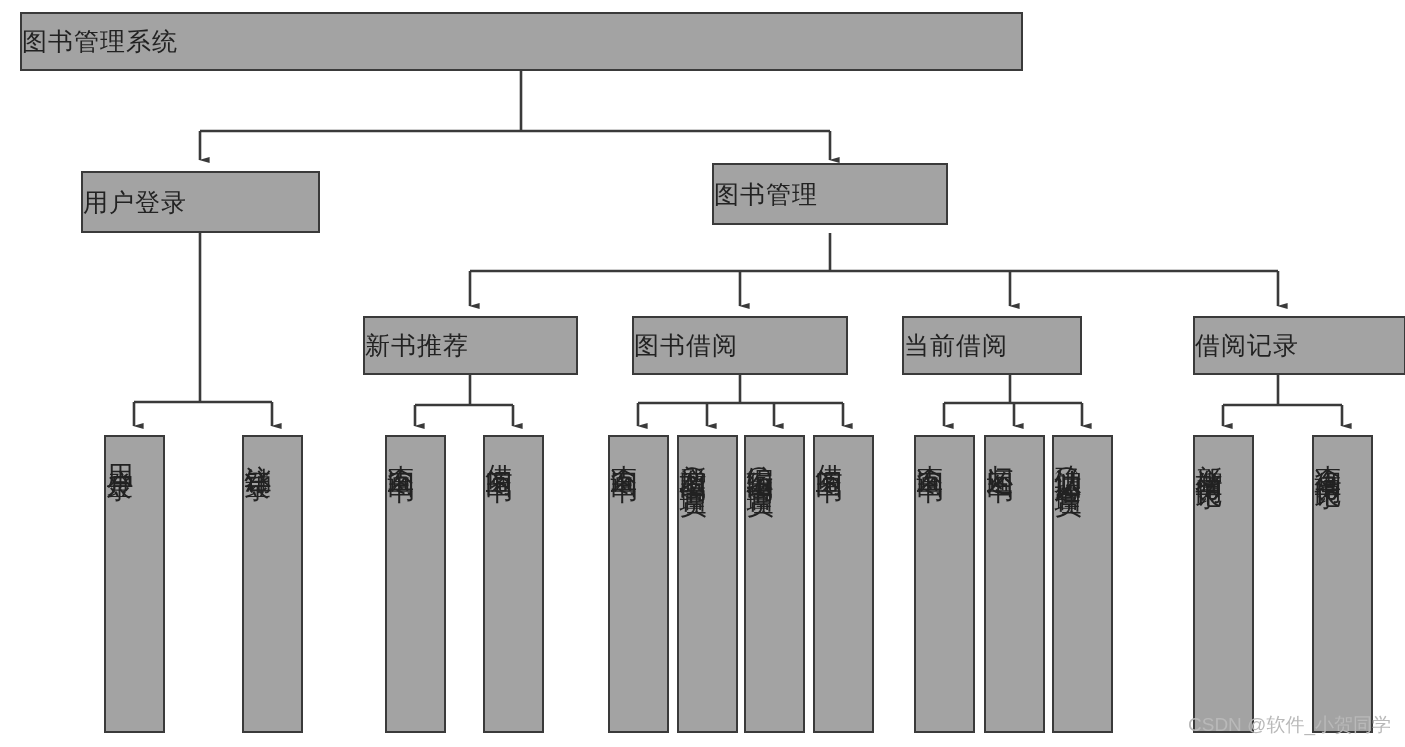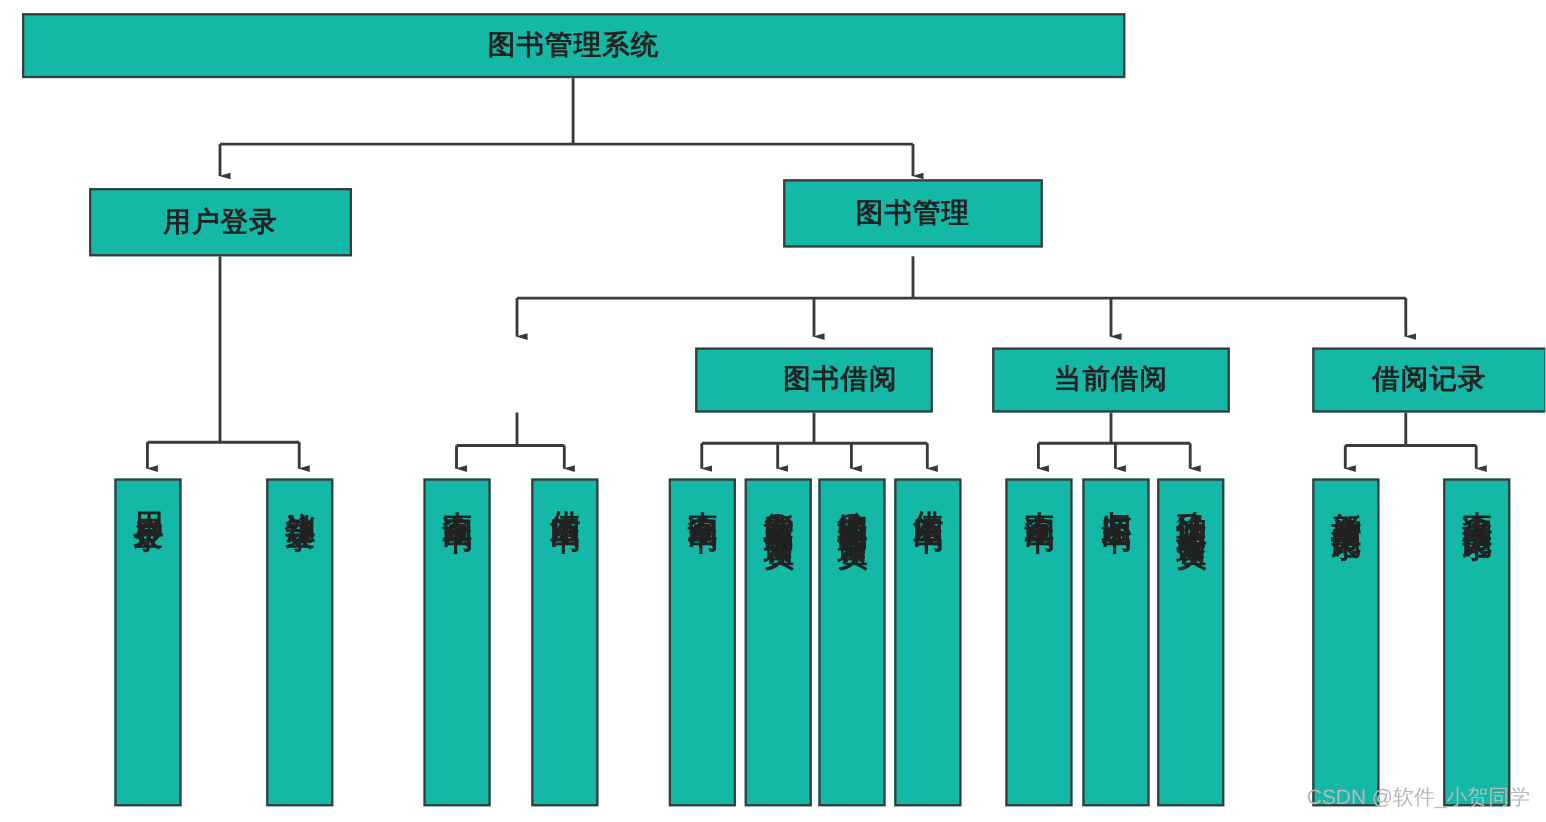--- a/index.html
+++ b/index.html
@@ -22,27 +22,26 @@
     left: 0;
     top: 0;
     width: 1405px;
     height: 747px;
     pointer-events: none;
   }
   .node {
     position: absolute;
     box-sizing: border-box;
     border: 2.5px solid #3a3a3a;
-    background: #14b8a6;
+    background: #a3a3a3;
     display: flex;
     align-items: center;
-    justify-content: center;
+    justify-content: flex-start;
     color: #222222;
     z-index: 2;
-    font-weight: bold;
   }
   .node .label {
     display: block;
     text-align: center;
     line-height: 1.05;
   }
   .node.horiz .label {
     font-size: 25px;
     letter-spacing: 1px;
   }
@@ -127,24 +126,27 @@
     <span class="label">图书管理系统</span>
   </div>
 
   <div class="node horiz" style="left:81px; top:171px; width:239px; height:62px;">
     <span class="label">用户登录</span>
   </div>
   <div class="node horiz" style="left:712px; top:163px; width:236px; height:62px;">
     <span class="label">图书管理</span>
   </div>
 
-  <div class="node horiz" style="left:632px; top:316px; width:216px; height:59px;padding-left:48px;">
+  <div class="node horiz" style="left:363px; top:316px; width:215px; height:59px;">
+    <span class="label">新书推荐</span>
+  </div>
+  <div class="node horiz" style="left:632px; top:316px; width:216px; height:59px;">
     <span class="label">图书借阅</span>
   </div>
-  <div class="node horiz" style="left:902px; top:316px; width:216px; height:59px;">
+  <div class="node horiz" style="left:902px; top:316px; width:180px; height:59px;">
     <span class="label">当前借阅</span>
   </div>
   <div class="node horiz" style="left:1172px; top:316px; width:213px; height:59px;margin-left:21px;">
     <span class="label">借阅记录</span>
   </div>
 
   <div class="node vert" style="left:104px; top:435px; width:61px; height:298px;">
     <span class="label">用户登录</span>
   </div>
   <div class="node vert" style="left:242px; top:435px; width:61px; height:298px;">

